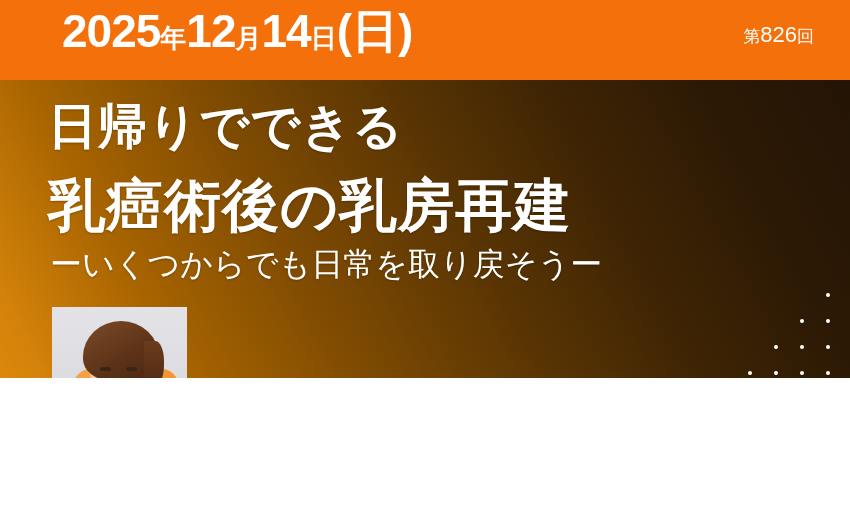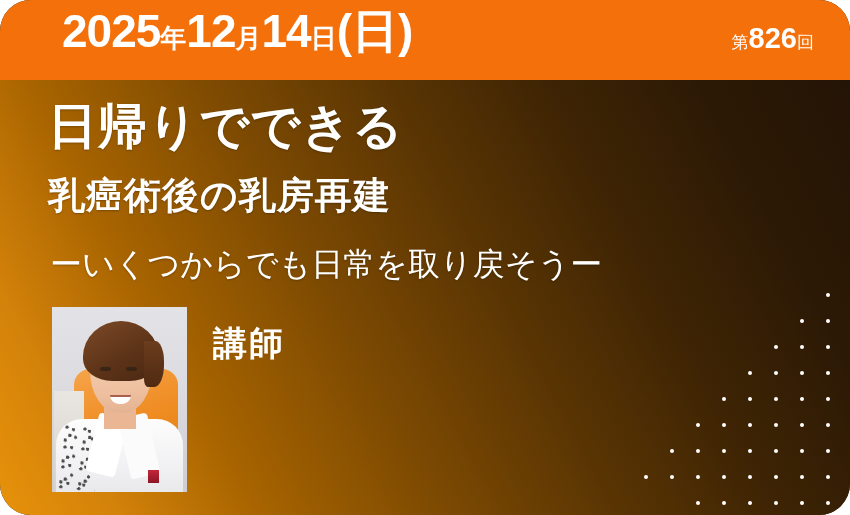--- a/index.html
+++ b/index.html
@@ -7,24 +7,23 @@
     padding: 0;
     background: #ffffff;
   }
   body {
     font-family: "Liberation Sans", "DejaVu Sans", sans-serif;
   }
 
   #poster {
     position: relative;
     width: 850px;
-    height: 515px;
+    height: 378px;
     overflow: hidden;
     background: #2a1805;
-    border-radius: 31px;
   }
 
   
   .header-band {
     position: absolute;
     left: 0;
     top: 0;
     width: 850px;
     height: 80px;
     background: #f4700a;
@@ -57,21 +56,21 @@
 
   .session-count {
     position: absolute;
     right: 36px;
     top: 24px;
     color: #ffffff;
     white-space: nowrap;
     line-height: 1;
   }
   .s-small { font-size: 17px; }
-  .s-num   { font-size: 29px; letter-spacing: 0px; font-weight: bold; }
+  .s-num   { font-size: 22px; letter-spacing: 0px; }
 
   
   .body-area {
     position: absolute;
     left: 0;
     top: 80px;
     width: 850px;
     height: 435px;
     background:
       linear-gradient(62deg,
@@ -115,21 +114,21 @@
     position: absolute;
     left: 48px;
     color: #ffffff;
     font-weight: bold;
     white-space: nowrap;
     line-height: 1;
     letter-spacing: 1px;
     text-shadow: 0 1px 2px rgba(0,0,0,0.25);
   }
   .title-1 { top: 22px;  font-size: 49px; }
-  .title-2 { top: 97px;  font-size: 37px; }
+  .title-2 { top: 97px;  font-size: 57px; }
   .subtitle {
     position: absolute;
     left: 50px;
     top: 168px;
     color: #ffffff;
     font-weight: normal;
     font-size: 32px;
     white-space: nowrap;
     line-height: 1;
     letter-spacing: 0px;
@@ -350,16 +349,15 @@
         <div class="ph-neck"></div>
         <div class="ph-face"></div>
         <div class="ph-hair"></div>
         <div class="ph-hair-side"></div>
         <div class="ph-eye-l"></div>
         <div class="ph-eye-r"></div>
         <div class="ph-mouth"></div>
       </div>
     </div>
 
-    <div class="lecturer-label">講師</div>
 
   </div>
 </div>
 
 </body></html>

